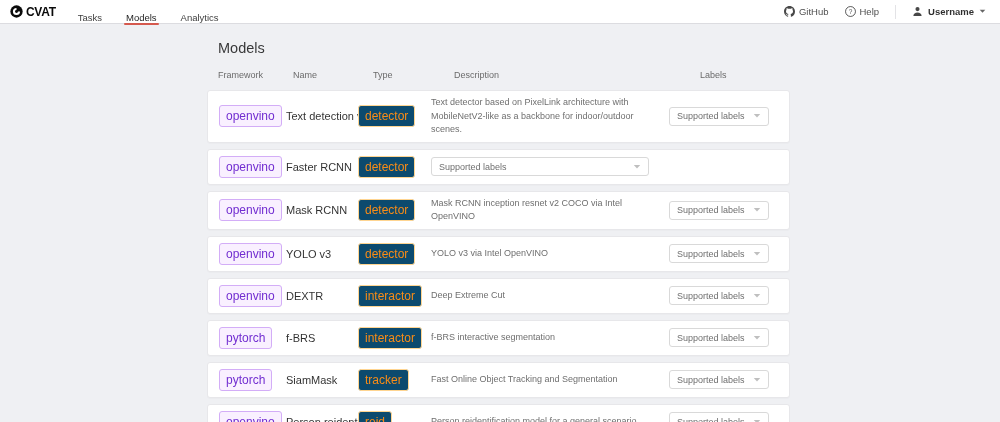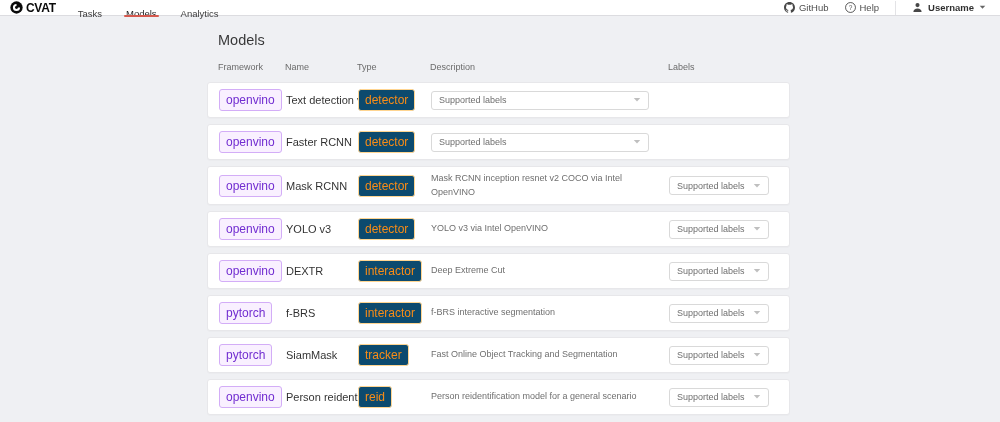--- a/index.html
+++ b/index.html
@@ -4,21 +4,21 @@
 <style>
   * { margin:0; padding:0; box-sizing:border-box; }
   html,body { width:1000px; height:422px; overflow:hidden; }
   body {
     font-family:"Liberation Sans", sans-serif;
     background:#eff0f3;
     color:rgba(0,0,0,.85);
   }
   
   .navbar {
-    height:16px; background:#ffffff; border-bottom:1px solid #dcdce0;
+    height:24px; background:#ffffff; border-bottom:1px solid #dcdce0;
     display:flex; align-items:center; padding:0 10px;
   }
   .logo { display:flex; align-items:center; gap:3px; margin-right:22px; cursor:pointer; }
   .logo-mark { width:13px; height:13px; }
   .logo-text { font-size:12px; font-weight:800; letter-spacing:-.3px; color:#0a0a0a; }
   .nav-tabs { display:flex; align-items:center; gap:24px; height:100%;margin-top:12px; }
   .nav-tab {
     font-size:9.5px; color:rgba(0,0,0,.78); height:100%;
     display:flex; align-items:center; cursor:pointer; position:relative;
   }
@@ -37,21 +37,21 @@
   .caret { width:7px; height:5px; }
   
   .content { padding-top:16px; }
   .container { width:583px; margin-left:207px; }
   .page-title { font-size:14.5px; font-weight:400; color:rgba(0,0,0,.78); padding-left:11px; margin-bottom:14px; }
   .grid-cols {
     display:grid;
     grid-template-columns:67px 72px 73px 238px 1fr;
     align-items:center;
   }
-  .table-header { padding:0 0 10px 11px; }
+  .table-header { padding:0 0 10px 11px;gap:8px; }
   .table-header .col { font-size:9px; color:#6b6b6b; }
   .model-row {
     background:#ffffff; border:1px solid #e7e7ea; border-radius:3px;
     min-height:36px; padding:5px 0 5px 11px; margin-bottom:6px;
     box-shadow:0 1px 1px rgba(0,0,0,.02);
   }
   .tag {
     display:inline-block; font-size:12px; line-height:1; padding:4px 6px;
     border-radius:3px; border:1px solid; white-space:nowrap;
   }
@@ -130,20 +130,21 @@
 
     <div id="rows">
   <div class="grid-cols model-row">
     <div>
       <span class="tag tag-purple">openvino</span>
     </div>
     <div class="cell-name">Text detection v4</div>
     <div>
       <span class="tag tag-orange">detector</span>
     </div>
+    <div class="cell-desc">Text detector based on PixelLink architecture with MobileNetV2-like as a backbone for indoor/outdoor scenes.</div>
     <div class="cell-labels">
       <div class="labels-select">
         <span class="labels-select-text">Supported labels</span>
         <svg class="select-chevron" viewBox="0 0 10 7" fill="#bfbfbf">
           <path d="M1 1l4 4.4L9 1z"></path>
         </svg>
       </div>
     </div>
   </div>
 

